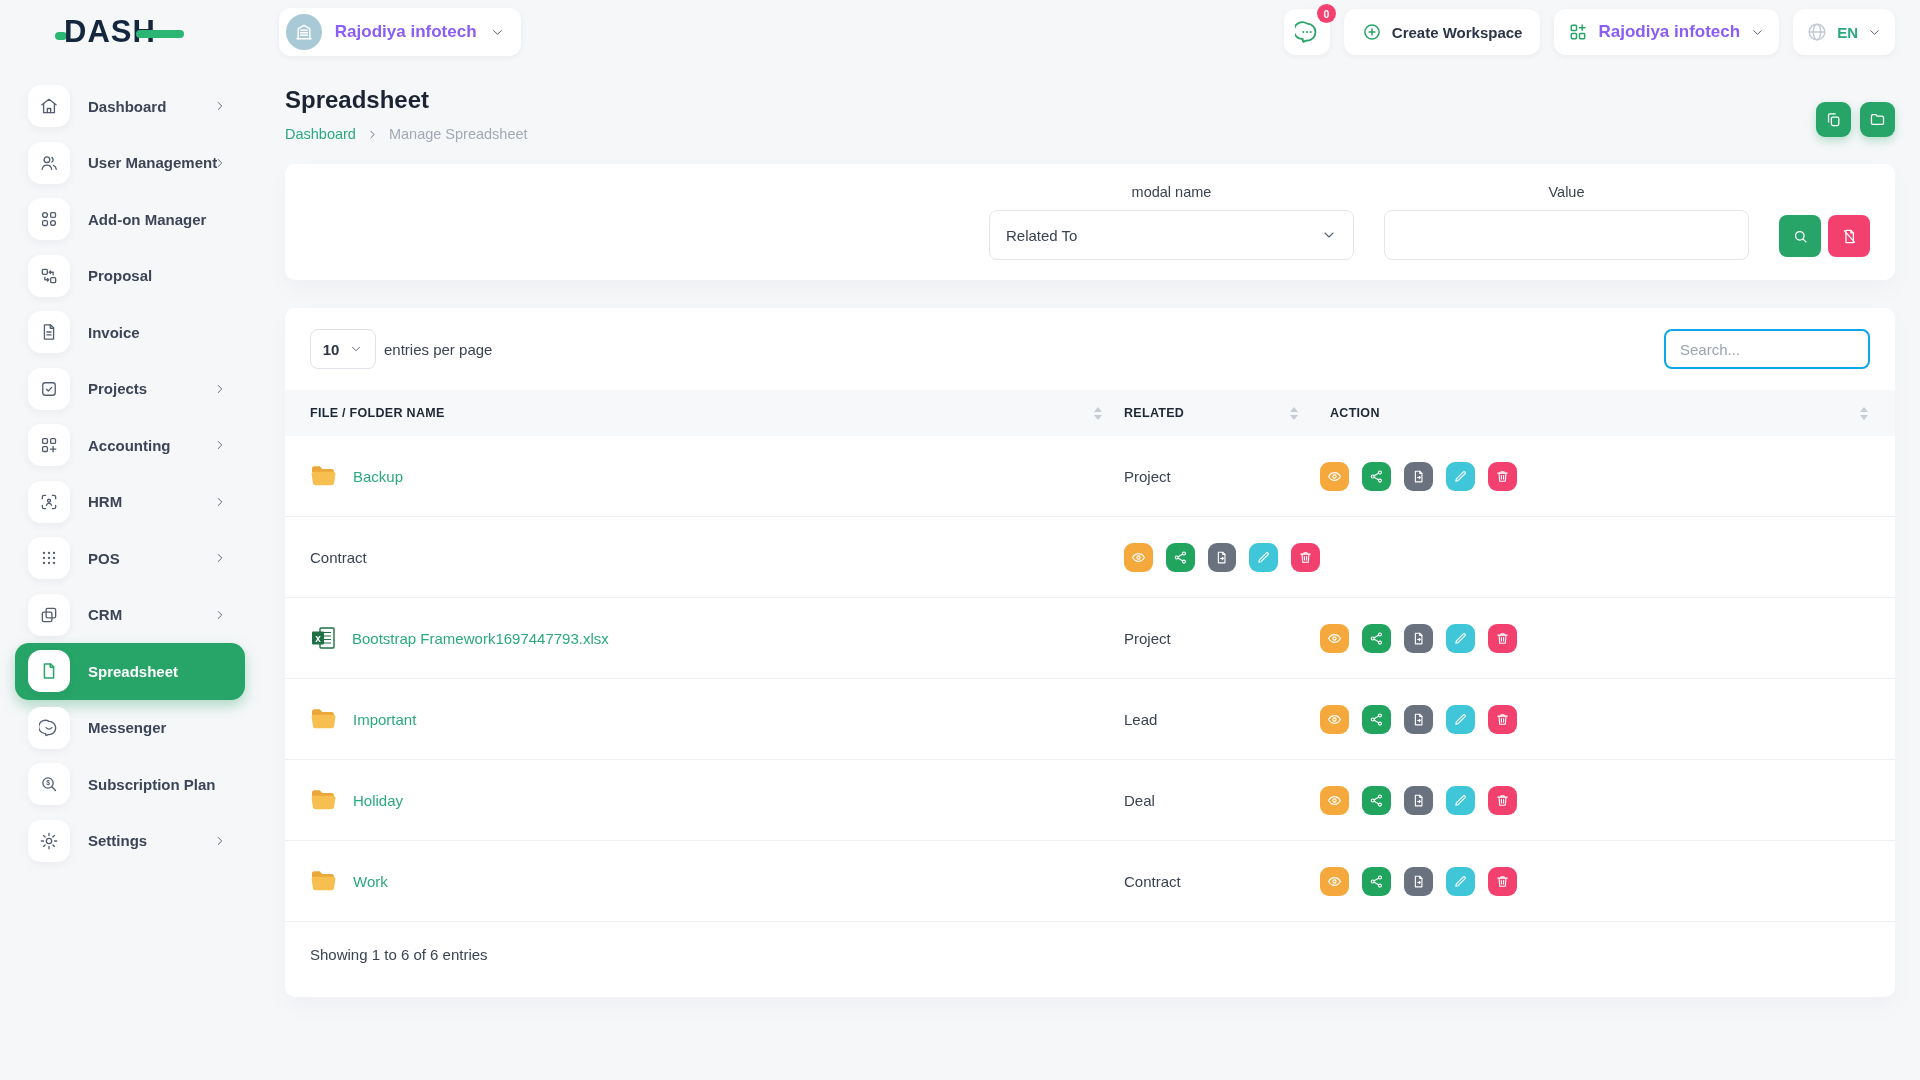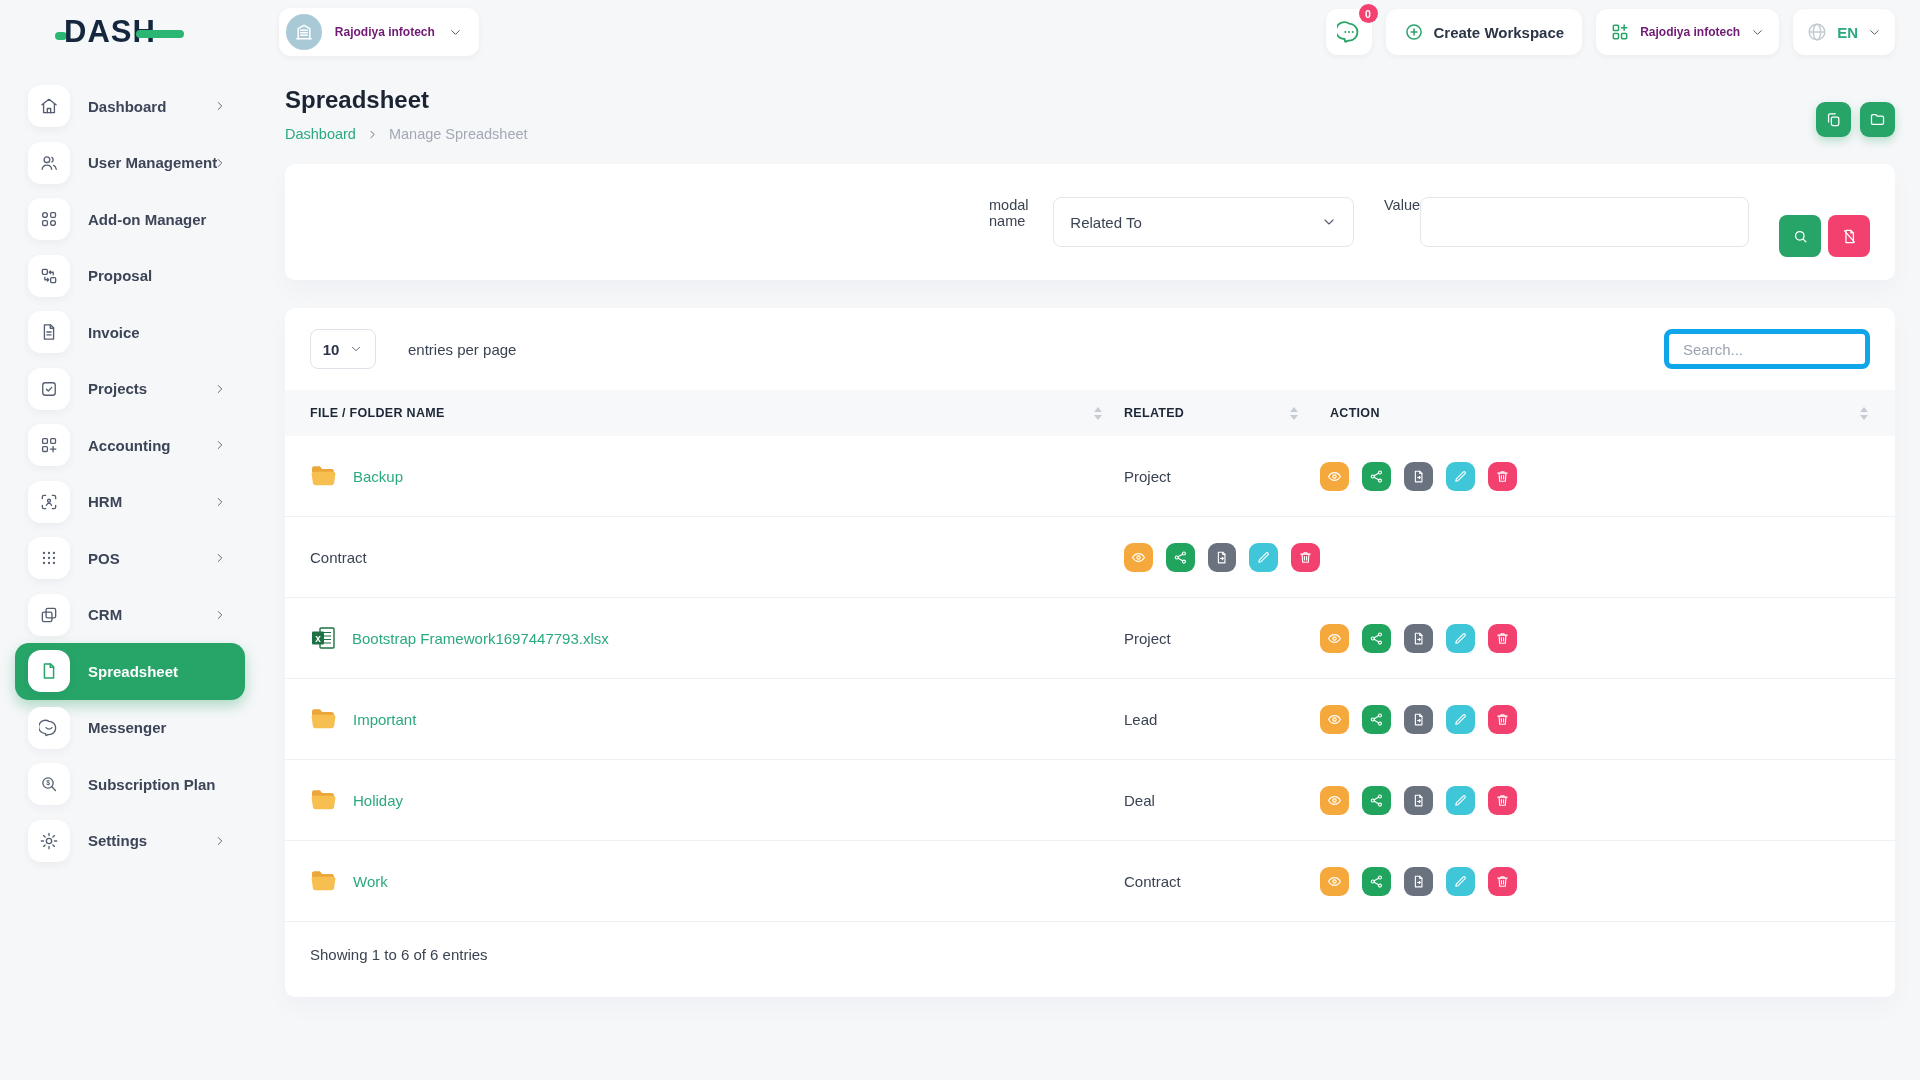--- a/index.html
+++ b/index.html
@@ -19,21 +19,21 @@
   
   .topbar{position:fixed;top:0;left:0;right:0;height:64px;display:flex;align-items:center;justify-content:space-between;padding:0 25px 0 55px;}
   .tb-left{display:flex;align-items:center;}
   .logo{display:flex;align-items:center;margin-right:95px;}
   .logo-dot{width:12px;height:8px;border-radius:4px;background:#2bb673;margin-right:-3px;margin-top:8px;}
   .logo-text{font-size:31px;font-weight:800;letter-spacing:1px;color:#14273e;}
   .logo-bar{width:48px;height:8px;border-radius:4px;background:#2bb673;margin-left:-20px;margin-top:4px;}
   .pill{background:#fff;border-radius:12px;display:flex;align-items:center;box-shadow:0 2px 6px rgba(25,35,55,.05);}
   .ws-pill{height:48px;padding:0 16px 0 7px;gap:13px;}
   .avatar{width:36px;height:36px;border-radius:50%;background:#a9c9d6;display:flex;align-items:center;justify-content:center;}
-  .ws-name,.acct-name{font-size:12px;font-weight:600;color:#701a75;}
+  .ws-name,.acct-name{font-size:17px;font-weight:600;color:#8b5cf6;}
   .tb-right{display:flex;align-items:center;gap:14px;}
   .msg-btn{width:46px;height:46px;border-radius:12px;position:relative;justify-content:center;}
   .badge{position:absolute;top:-5px;right:-6px;min-width:19px;height:19px;border-radius:10px;background:var(--badge-pink);color:#fff;font-size:10.5px;font-weight:700;display:flex;align-items:center;justify-content:center;}
   .cw-pill{height:46px;padding:0 18px;gap:10px;}
   .cw-label{font-size:15px;font-weight:600;color:#2b3547;}
   .acct-pill{height:46px;padding:0 14px;gap:10px;}
   .lang-pill{height:46px;padding:0 13px;gap:9px;text-align:center;}
   .lang-code{font-size:15px;font-weight:700;color:var(--link-green);}
 
   
@@ -53,36 +53,36 @@
   .bc-link{color:var(--link-green);text-decoration:none;cursor:pointer;}
   .bc-sep{color:var(--muted);display:flex;}
   .bc-cur{color:#a2a9b4;}
   .head-actions{display:flex;gap:9px;margin-top:16px;}
   .gbtn{width:35px;height:35px;border-radius:9px;background:var(--primary-green);border:none;display:flex;align-items:center;justify-content:center;cursor:pointer;box-shadow:0 4px 10px rgba(39,164,104,.3);}
 
   .card{background:#fff;border-radius:10px;box-shadow:0 10px 25px rgba(20,30,50,.03);}
 
   
   .filter-card{margin-top:22px;height:116px;display:flex;align-items:center;justify-content:flex-end;gap:30px;padding:0 25px;}
-  .fgroup{width:365px;display:flex;flex-direction:row;}
+  .fgroup{width:365px;display:flex;flex-direction:column;align-items:center;}
   .f-label{font-size:14.5px;color:var(--body-text);margin-bottom:10px;}
   .f-select,.f-input{height:50px;border:1px solid var(--border);border-radius:8px;font-size:15px;color:var(--body-text);padding:0 16px;background:#fff;width:100%;}
   .f-select{display:flex;align-items:center;justify-content:space-between;cursor:pointer;}
   .filter-actions{display:flex;gap:7px;margin-top:28px;}
   .sq-btn{width:42px;height:42px;border-radius:8px;border:none;display:flex;align-items:center;justify-content:center;cursor:pointer;}
   .sq-green{background:var(--primary-green);}
   .sq-pink{background:var(--action-delete-pink);}
 
   
   .table-card{margin-top:28px;overflow:hidden;padding-bottom:4px;}
   .tc-controls{display:flex;align-items:center;justify-content:space-between;padding:21px 25px;}
   .tc-left{display:flex;align-items:center;}
   .pill-select{width:66px;height:40px;border:1px solid #dfe3e9;border-radius:8px;display:flex;align-items:center;justify-content:center;gap:10px;font-size:15px;font-weight:600;color:#2b3547;background:#fff;cursor:pointer;}
-  .eppl{margin-left:32px;font-size:15px;color:var(--body-text);}
-  .search-input{width:206px;height:40px;border:5px solid #0ea5e9;border-radius:8px;padding:0 14px;font-size:15px;color:var(--body-text);}
+  .eppl{margin-left:8px;font-size:15px;color:var(--body-text);}
+  .search-input{width:206px;height:40px;border:2px solid #0ea5e9;border-radius:8px;padding:0 14px;font-size:15px;color:var(--body-text);}
   .search-input::placeholder{color:#9aa3af;}
 
   .thead,.trow{display:grid;grid-template-columns:814px 196px 1fr;padding:0 25px;align-items:center;}
   .thead{height:46px;background:#f6f8fa;font-size:12.5px;font-weight:700;color:#1d2736;letter-spacing:.3px;}
   .th{display:flex;align-items:center;justify-content:space-between;padding-right:22px;cursor:pointer;}
   .th:last-child{padding-right:2px;margin-left:10px;}
   .sort{display:inline-flex;flex-direction:column;gap:3px;}
   .sort i{width:0;height:0;border-left:4px solid transparent;border-right:4px solid transparent;border-bottom:5px solid #c6ccd4;}
   .sort b{width:0;height:0;border-left:4px solid transparent;border-right:4px solid transparent;border-top:5px solid #c6ccd4;}
   .trow{height:81px;border-bottom:1px solid var(--line);}

